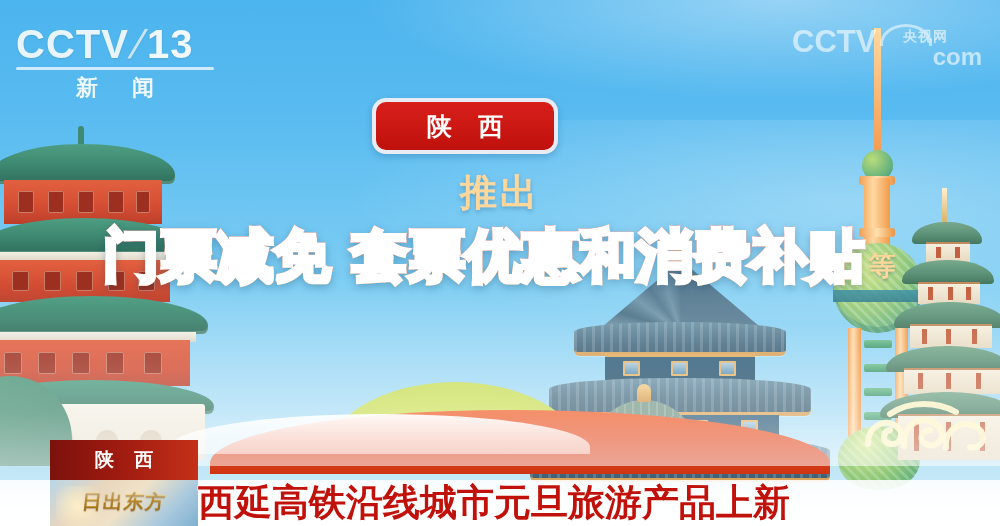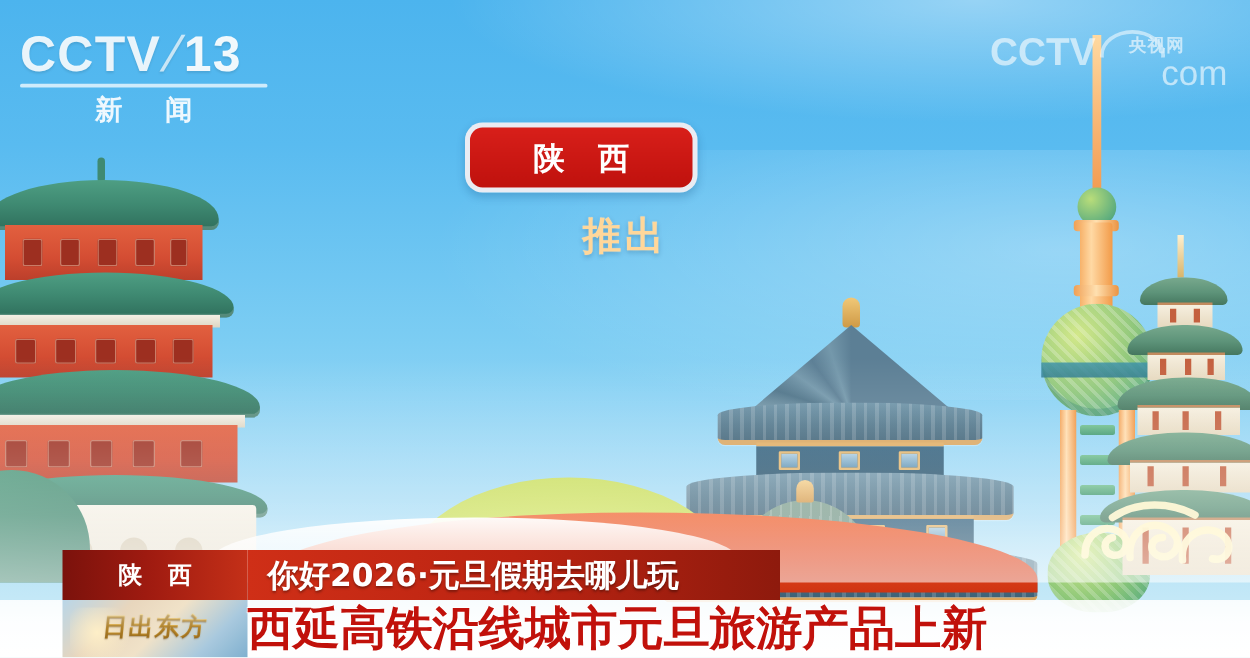--- a/index.html
+++ b/index.html
@@ -68,21 +68,21 @@
     font-size:31px; font-weight:700; letter-spacing:0px;
     color:rgba(255,255,255,.85); line-height:31px; white-space:nowrap;
   }
   .watermark .wm-cn {
     position:absolute; right:34px; top:2px;
     font-size:14px; font-weight:700; letter-spacing:1px;
     color:rgba(255,255,255,.88);
   }
   .watermark .wm-com {
     position:absolute; right:0px; top:17px;
-    font-size:28px; font-weight:400;
+    font-size:24px; font-weight:700;
     color:rgba(255,255,255,.85);
   }
   .watermark .wm-arc {
     position:absolute; right:50px; top:-2px;
     width:52px; height:40px;
     border:3px solid rgba(255,255,255,.75);
     border-radius:50%;
     clip-path: polygon(0 0,100% 0,100% 55%,0 55%);
   }
 
@@ -282,21 +282,21 @@
     box-shadow:0 3px 7px rgba(0,60,110,.22);
   }
   .province-pill span {
     color:#fff; font-size:25px; font-weight:700; letter-spacing:9px; text-indent:9px;
     font-family:"DejaVu Sans","Liberation Sans",sans-serif;
   }
 
   
   .copy { position:absolute; left:0; right:0; top:168px; text-align:center; }
   .copy-line1, .copy-line3 {
-    font-size:31px; font-weight:700; letter-spacing:3px;
+    font-size:37px; font-weight:700; letter-spacing:3px;
     color:#ffd79a;
     text-shadow:0 2px 4px rgba(10,60,100,.30), 0 0 1px rgba(255,255,255,.6);
     font-family:"DejaVu Sans","Liberation Sans",sans-serif;
   }
   .copy-line3 { margin-top:11px; font-size:33px; color:#ffc476; }
   .copy-line2 {
     margin-top:6px;
     font-size:56px; font-weight:700; letter-spacing:1px;
     white-space:nowrap;
     font-family:"DejaVu Sans","Liberation Sans",sans-serif;
@@ -530,31 +530,31 @@
     <div class="wm-cn">央视网</div>
     <div class="wm-com">com</div>
   </div>
 
   <div class="province-pill">
     <span>陕 西</span>
   </div>
 
   <div class="copy">
     <div class="copy-line1">推出</div>
+    <div class="copy-line2">
+      <span class="grad-big">门票减免 套票优惠和消费补贴</span><span class="deng">等</span>
+    </div>
   </div>
 
   <div class="lower">
     <div class="lower-bg"></div>
 
     <div class="kicker-row">
       <div class="kicker-prov">
         <span>陕 西</span>
-      </div>
-      <div class="kicker-topic">
-        <span>你好2026·元旦假期去哪儿玩</span>
       </div>
     </div>
 
     <div class="headline-row">
       <div class="program-logo">
         <div class="pl-sun"></div>
         <div class="pl-text">日出东方</div>
       </div>
       <div class="headline-text">
         <span>西延高铁沿线城市元旦旅游产品上新</span>

